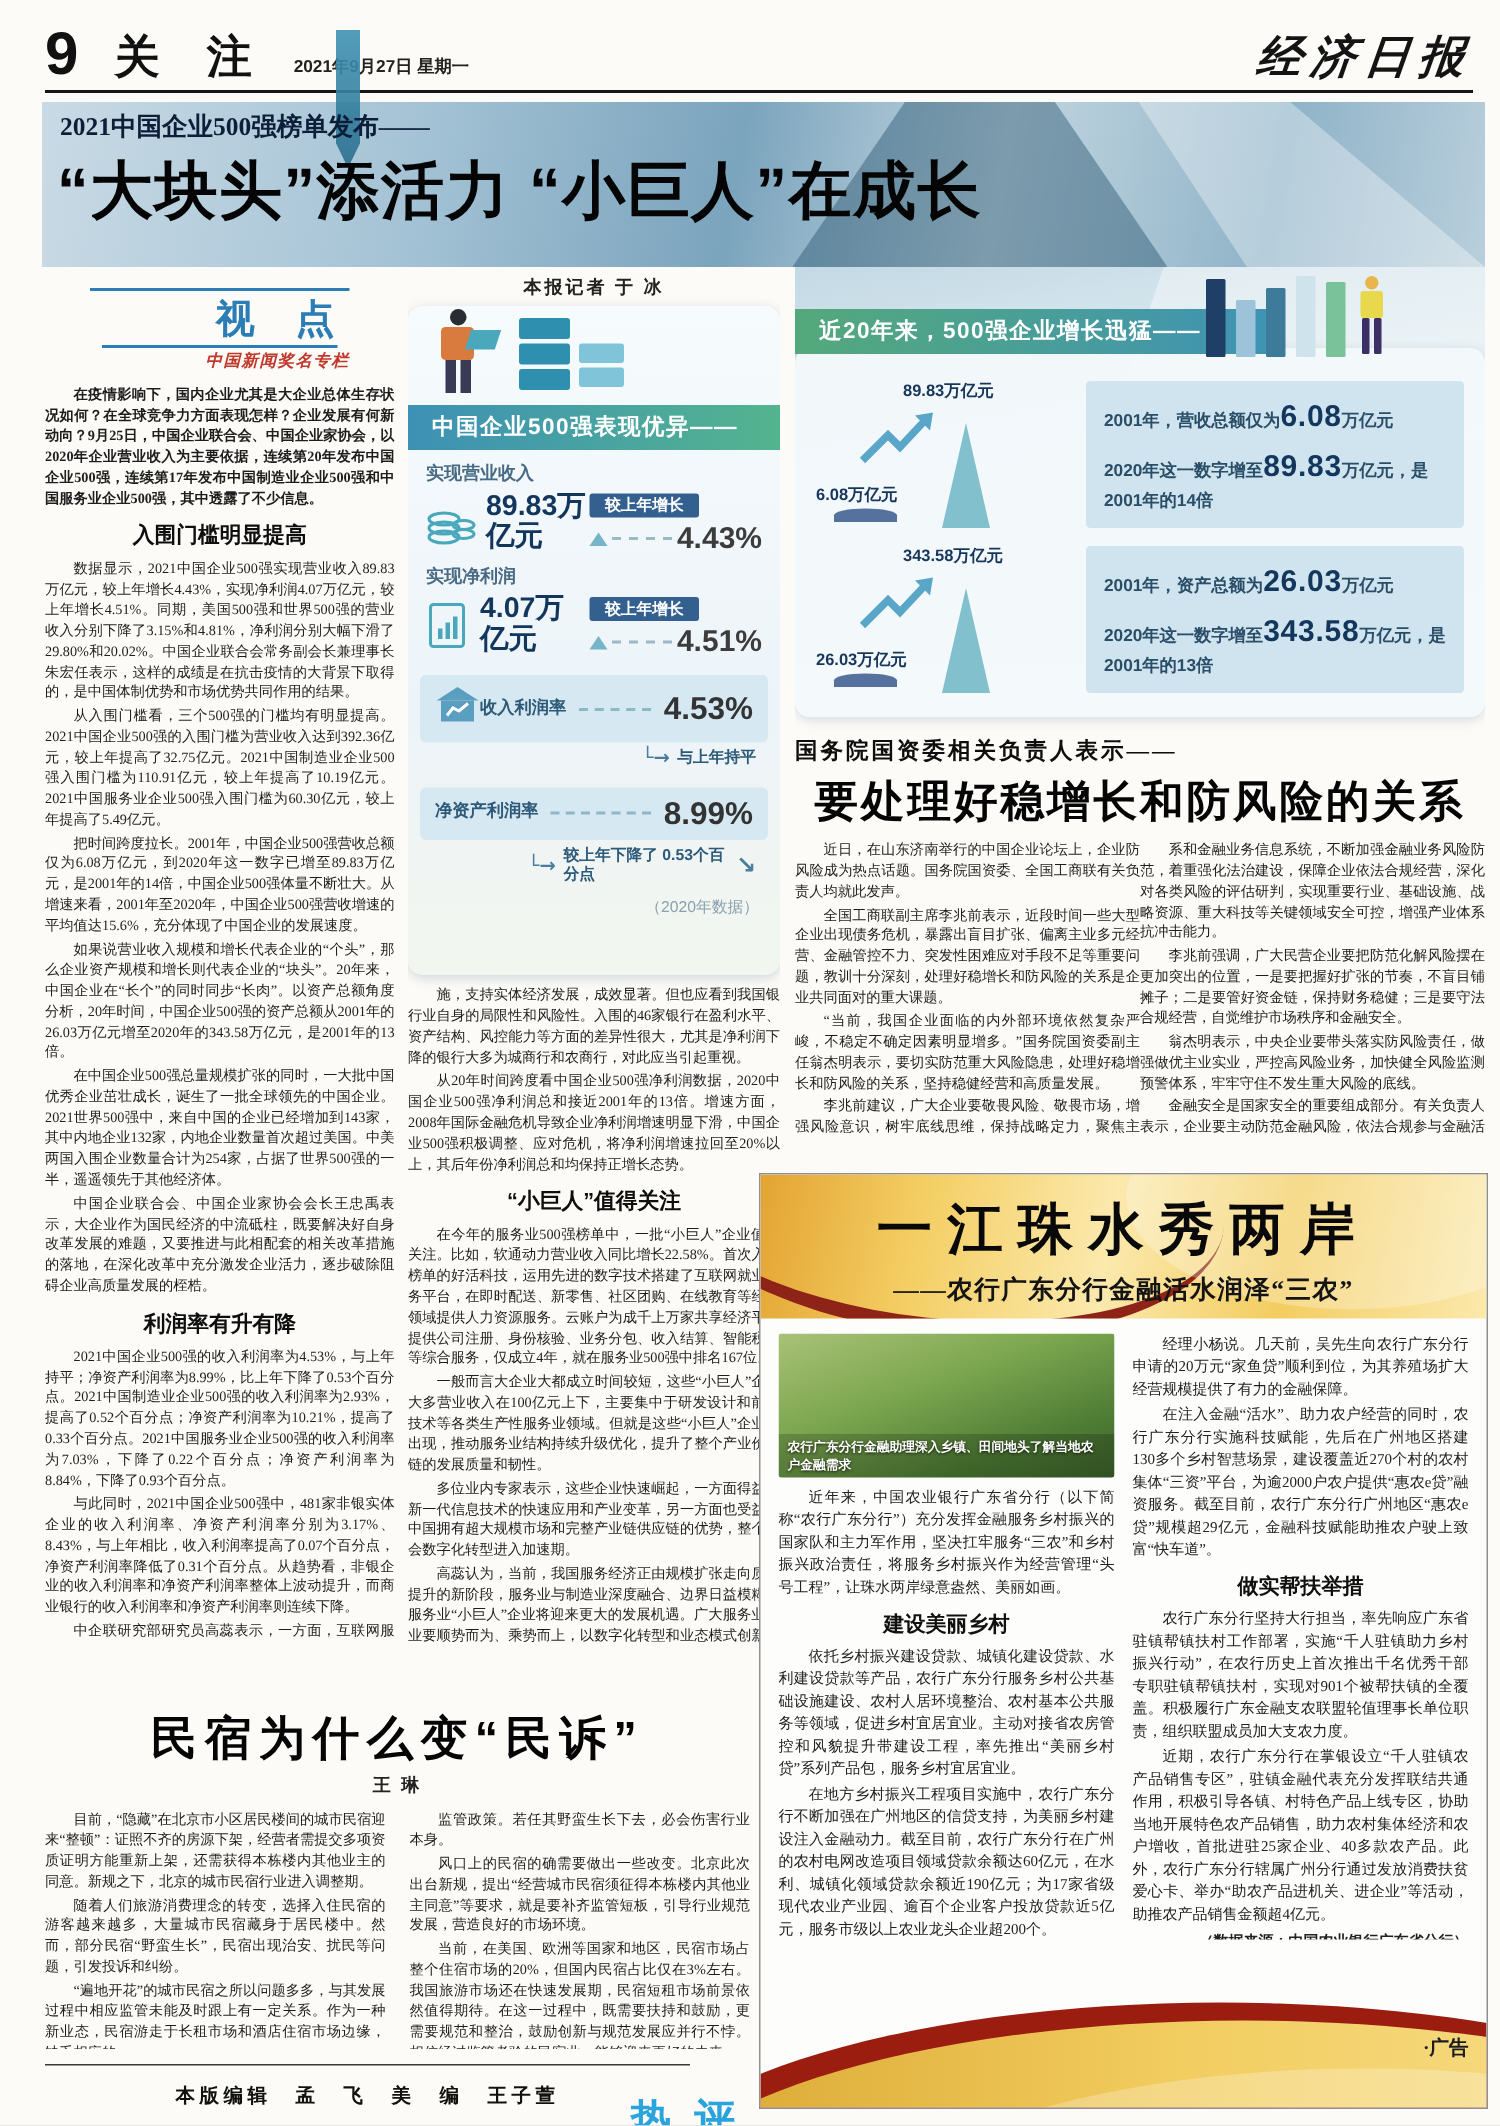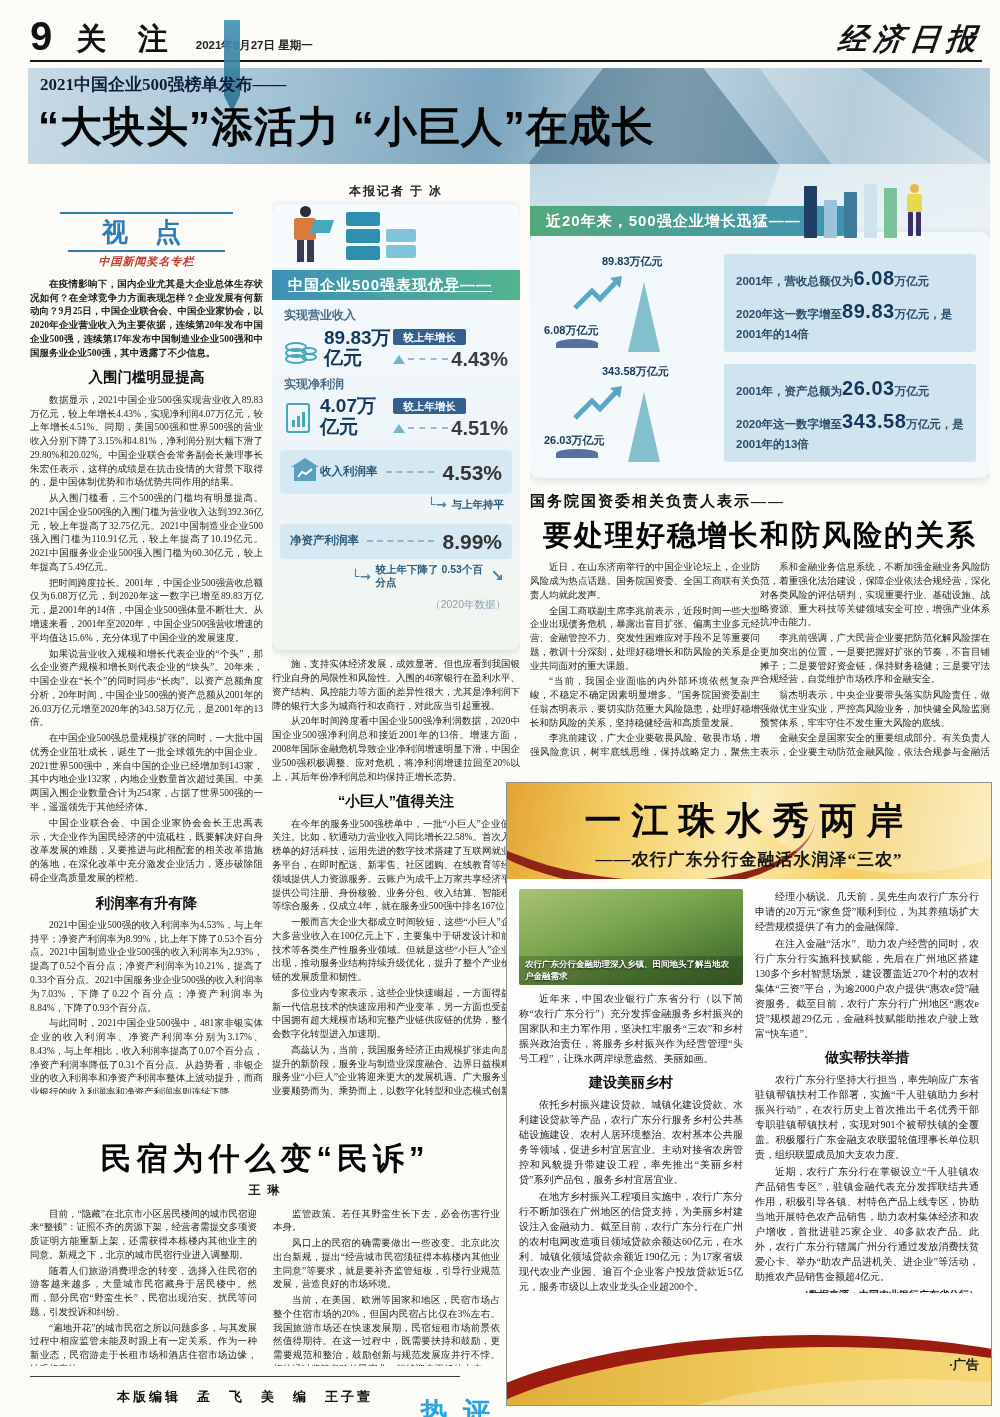--- a/index.html
+++ b/index.html
@@ -10,21 +10,21 @@
   
   .masthead{position:absolute;left:30px;top:10px;width:952px;height:52px;border-bottom:2px solid #161616;
             display:flex;align-items:flex-end;padding-bottom:6px;}
   .mh-num{font:bold 40px/0.9 "Liberation Sans",sans-serif;color:#111;}
   .mh-sec{font:bold 30px/1 "Liberation Serif",serif;letter-spacing:12px;margin-left:24px;color:#111;}
   .mh-date{font:bold 11.5px/1 "Liberation Sans",sans-serif;color:#222;margin-left:16px;margin-bottom:3px;}
   .mh-logo{margin-left:auto;font:bold italic 30px/1 "Liberation Serif",serif;letter-spacing:6px;color:#141414;
            transform:skewX(-6deg);}
 
   
-  .top-banner{position:absolute;left:28px;top:68px;width:962px;height:96px;overflow:hidden;
+  .top-banner{position:absolute;left:28px;top:68px;width:962px;height:110px;overflow:hidden;
     background:linear-gradient(100deg,#c9dae5 0%,#a6c4d6 25%,#7ba4bd 48%,#c2d6e0 66%,#8fb3c8 85%,#b9cfdc 100%);}
   .top-banner::before{content:"";position:absolute;left:52%;top:0;width:26%;height:100%;
     background:rgba(40,84,110,.45);clip-path:polygon(30% 0,70% 0,100% 100%,0 100%);}
   .top-banner::after{content:"";position:absolute;left:70%;top:0;width:30%;height:100%;
     background:rgba(255,255,255,.35);clip-path:polygon(20% 0,55% 0,100% 100%,45% 100%);}
   .kicker{position:absolute;left:12px;top:8px;z-index:2;font:bold 17px/1 "Liberation Serif",serif;color:#0c1e38;}
   .headline{position:absolute;left:10px;top:36px;z-index:2;font:bold 42px/1.1 "Liberation Sans",sans-serif;
             letter-spacing:1px;color:#050505;white-space:nowrap;}
 
   .right-bg{position:absolute;left:530px;top:68px;width:460px;height:374px;
@@ -36,36 +36,36 @@
   .paras p{margin:0 0 2px;text-indent:2em;font-size:9.5px;line-height:1.45;color:#1d1d1d;text-align:justify;}
   .subhead{text-align:center;font:bold 14.5px/1.2 "Liberation Sans",sans-serif;color:#0e0e0e;margin:9px 0 7px;}
   .byline{text-align:center;font:bold 12px/1.2 "Liberation Serif",serif;color:#222;letter-spacing:2px;}
 
   
   .col-left{position:absolute;left:30px;top:192px;width:233px;height:902px;overflow:hidden;}
   .col-mid{position:absolute;left:272px;top:184px;width:248px;height:912px;overflow:hidden;}
   .col-right{position:absolute;left:530px;top:178px;width:460px;height:604px;overflow:hidden;}
 
   
-  .viewpoint{text-align:center;margin:20px 30px 10px;border-top:2px solid #2a7db5;padding-top:4px;}
+  .viewpoint{text-align:right;margin:0 30px 10px;border-top:2px solid #2a7db5;padding-top:4px;}
   .vp-title{font:bold 26px/1.1 "Liberation Sans",sans-serif;color:#2a7db5;letter-spacing:10px;}
   .vp-rule{height:2px;background:#2a7db5;margin:3px 8px;}
   .vp-sub{font:bold italic 11px/1.2 "Liberation Serif",serif;color:#c0392b;letter-spacing:1px;}
   .vp-ribbon{position:absolute;left:224px;top:20px;width:16px;height:92px;background:linear-gradient(180deg,#3f93b4,#2a6e8d);
     clip-path:polygon(0 0,100% 0,100% 82%,50% 100%,0 82%);opacity:.9;}
   .intro p{font-weight:bold;}
 
   
   .infocard{position:relative;margin-top:6px;border-radius:10px;min-height:446px;
     background:linear-gradient(180deg,#f6fbfd 0%,#edf4f9 60%,#f2f6ef 100%);
     box-shadow:0 2px 8px rgba(40,80,110,.22);}
   .illus{position:relative;height:66px;}
   .illus .ib{position:absolute;border-radius:2px;}
   .ribbon{height:30px;background:linear-gradient(90deg,#3d91b5,#53b48e);color:#fff;
-    font:bold 15px/30px "Liberation Sans",sans-serif;padding-left:16px;letter-spacing:1px;text-decoration:underline;}
+    font:bold 15px/30px "Liberation Sans",sans-serif;padding-left:16px;letter-spacing:1px;}
   .stat{padding:8px 12px 0;}
   .stat-label{font:bold 12px/1.2 "Liberation Sans",sans-serif;color:#4a6b85;}
   .stat-flex{display:flex;align-items:flex-end;margin-top:4px;}
   .stat-val{font:bold 19px/1.1 "Liberation Sans",sans-serif;color:#12365c;}
   .stat-right{margin-left:auto;text-align:left;}
   .badge{display:inline-block;background:#33608f;color:#fff;font:bold 10.5px/1 "Liberation Sans",sans-serif;
     padding:3px 10px;border-radius:2px;margin-bottom:4px;}
   .pct-row{display:flex;align-items:center;gap:3px;}
   .tri-up{width:0;height:0;border-left:6px solid transparent;border-right:6px solid transparent;
     border-bottom:9px solid #76b4c9;}

